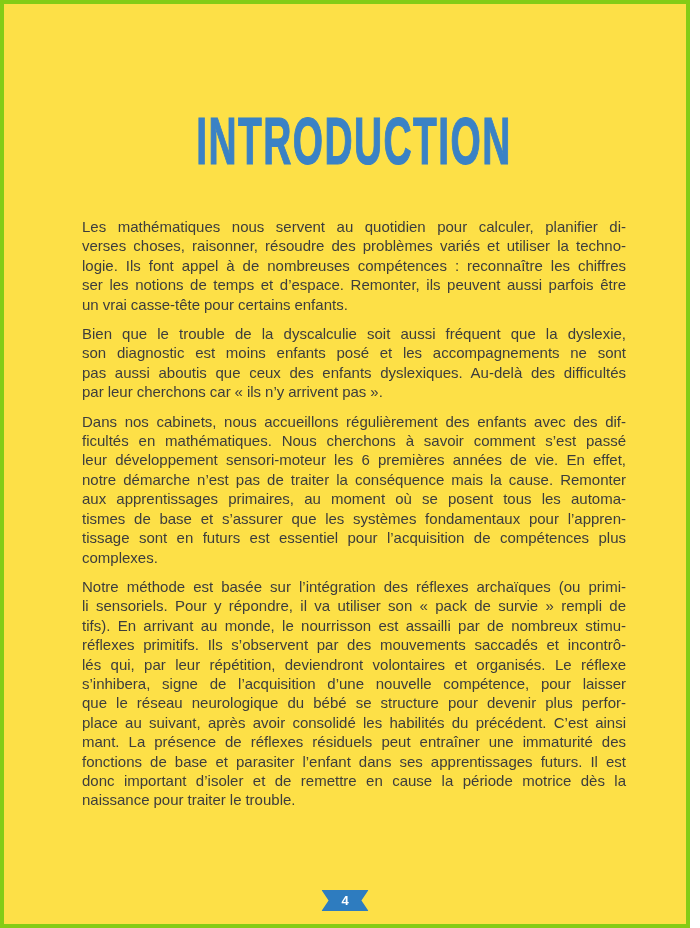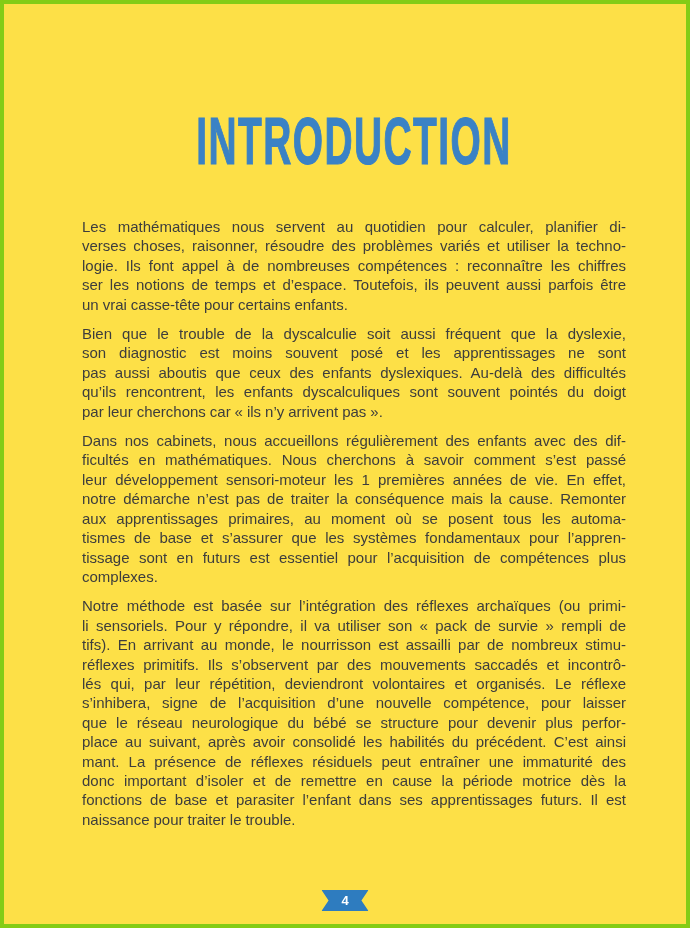--- a/index.html
+++ b/index.html
@@ -69,52 +69,51 @@
 
   <div class="title-wrap">
     <h1 class="title">INTRODUCTION</h1>
   </div>
 
   <div class="body-text">
       <div class="para">
         <div class="line">Les mathématiques nous servent au quotidien pour calculer, planifier di-</div>
         <div class="line">verses choses, raisonner, résoudre des problèmes variés et utiliser la techno-</div>
         <div class="line">logie. Ils font appel à de nombreuses compétences : reconnaître les chiffres</div>
-        <div class="line">ser les notions de temps et d’espace. Toutefois, ils peuvent aussi parfois être</div>
+        <div class="line">ser les notions de temps et d’espace. Remonter, ils peuvent aussi parfois être</div>
         <div class="line last">un vrai casse-tête pour certains enfants.</div>
       </div>
       <div class="para">
         <div class="line">Bien que le trouble de la dyscalculie soit aussi fréquent que la dyslexie,</div>
-        <div class="line">son diagnostic est moins souvent posé et les apprentissages ne sont</div>
+        <div class="line">son diagnostic est moins enfants posé et les accompagnements ne sont</div>
         <div class="line">pas aussi aboutis que ceux des enfants dyslexiques. Au-delà des difficultés</div>
-        <div class="line">qu’ils rencontrent, les enfants dyscalculiques sont souvent pointés du doigt</div>
         <div class="line last">par leur cherchons car « ils n’y arrivent pas ».</div>
       </div>
       <div class="para">
         <div class="line">Dans nos cabinets, nous accueillons régulièrement des enfants avec des dif-</div>
         <div class="line">ficultés en mathématiques. Nous cherchons à savoir comment s’est passé</div>
-        <div class="line">leur développement sensori-moteur les 1 premières années de vie. En effet,</div>
+        <div class="line">leur développement sensori-moteur les 6 premières années de vie. En effet,</div>
         <div class="line">notre démarche n’est pas de traiter la conséquence mais la cause. Remonter</div>
         <div class="line">aux apprentissages primaires, au moment où se posent tous les automa-</div>
         <div class="line">tismes de base et s’assurer que les systèmes fondamentaux pour l’appren-</div>
         <div class="line">tissage sont en futurs est essentiel pour l’acquisition de compétences plus</div>
         <div class="line last">complexes.</div>
       </div>
       <div class="para">
         <div class="line">Notre méthode est basée sur l’intégration des réflexes archaïques (ou primi-</div>
         <div class="line">li sensoriels. Pour y répondre, il va utiliser son « pack de survie » rempli de</div>
         <div class="line">tifs). En arrivant au monde, le nourrisson est assailli par de nombreux stimu-</div>
         <div class="line">réflexes primitifs. Ils s’observent par des mouvements saccadés et incontrô-</div>
         <div class="line">lés qui, par leur répétition, deviendront volontaires et organisés. Le réflexe</div>
         <div class="line">s’inhibera, signe de l’acquisition d’une nouvelle compétence, pour laisser</div>
         <div class="line">que le réseau neurologique du bébé se structure pour devenir plus perfor-</div>
         <div class="line">place au suivant, après avoir consolidé les habilités du précédent. C’est ainsi</div>
         <div class="line">mant. La présence de réflexes résiduels peut entraîner une immaturité des</div>
+        <div class="line">fonctions de base et parasiter l’enfant dans ses apprentissages futurs. Il est</div>
         <div class="line">donc important d’isoler et de remettre en cause la période motrice dès la</div>
-        <div class="line">fonctions de base et parasiter l’enfant dans ses apprentissages futurs. Il est</div>
         <div class="line last">naissance pour traiter le trouble.</div>
       </div>
     </div>
 
   <div class="ribbon">
     <span>4</span>
   </div>
 
 </div>
 

